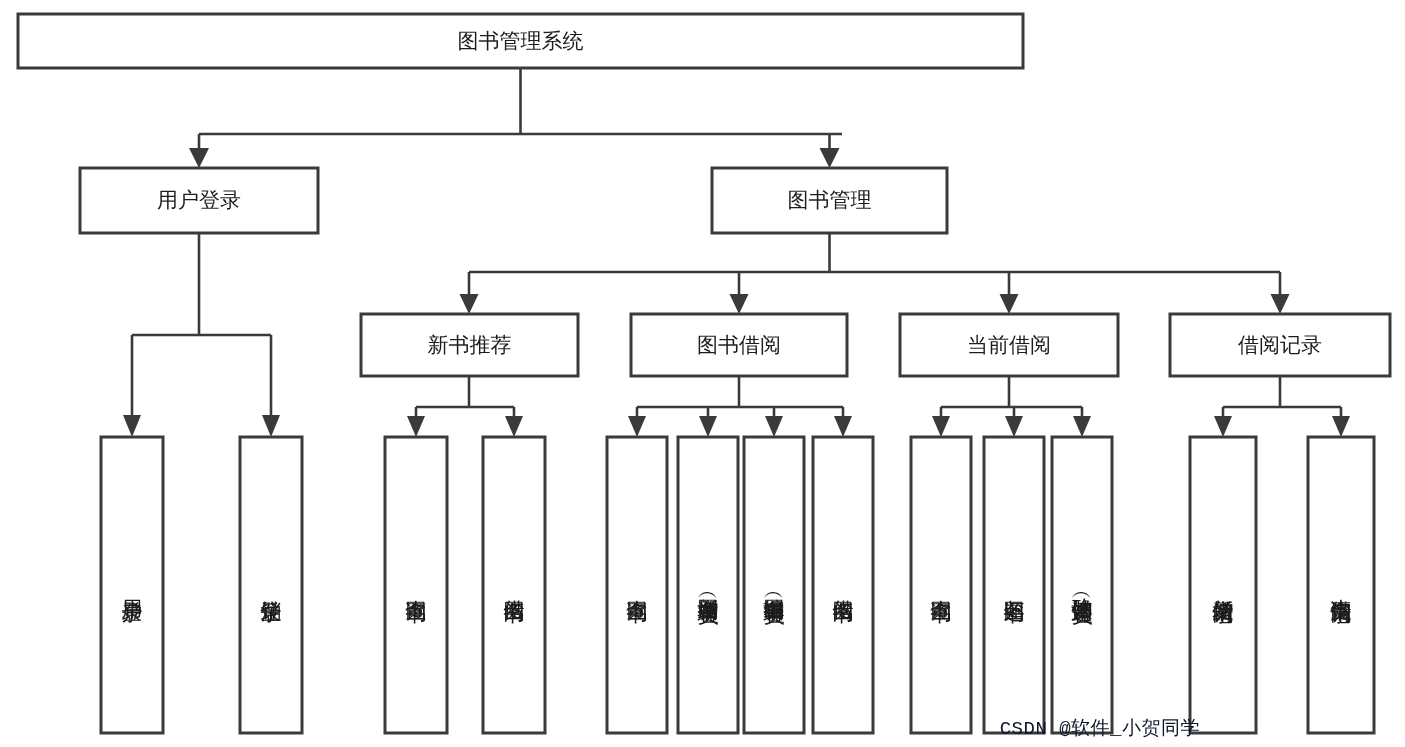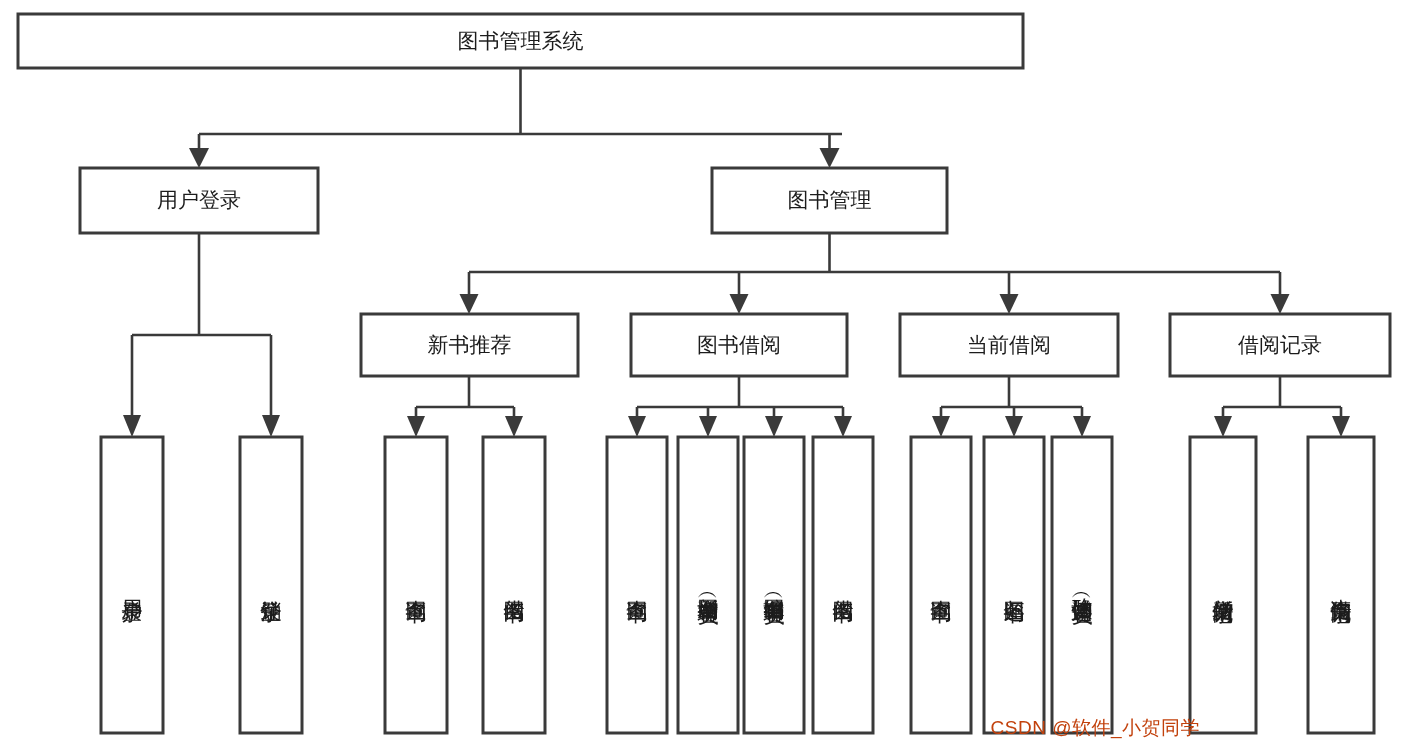--- a/index.html
+++ b/index.html
@@ -60,23 +60,23 @@
     display: flex;
     align-items: center;
     justify-content: center;
     white-space: nowrap;
     pointer-events: none;
   }
   .watermark {
     position: absolute;
     right: 8px;
     bottom: 6px;
-    font-family: Liberation Sans, sans-serif;
+    font-family: Liberation Mono, monospace;
     font-size: 19px;
-    color: #c2410c;
+    color: #0f172a;
     white-space: nowrap;
     letter-spacing: 0.5px;
     padding-left: 8px;
   }
 </style>
 </head>
 <body>
 
 <div id="diagram-root">
 

